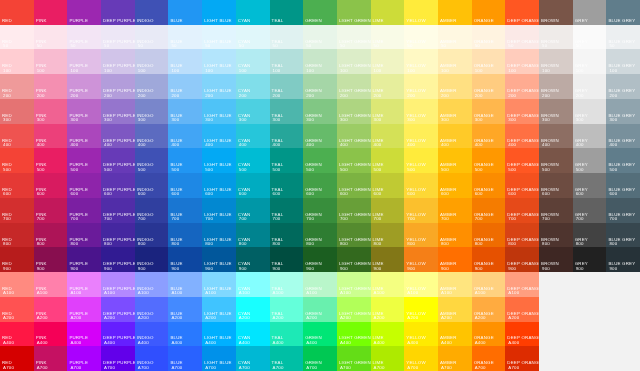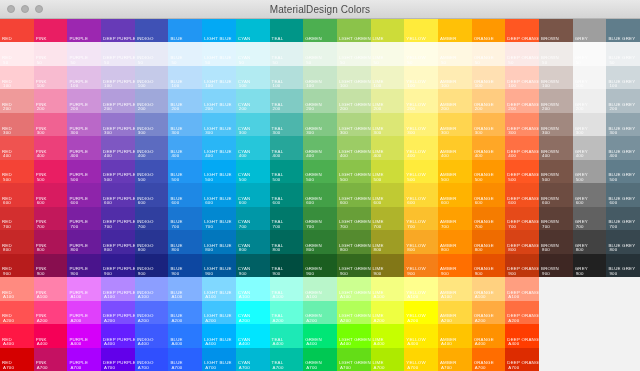--- a/index.html
+++ b/index.html
@@ -112,28 +112,20 @@
   }
   .header-swatch .swatch-label {
     bottom: 1.5px;
   }
 </style>
 </head>
 <body>
 
 <div id="window">
 
-  <div id="titlebar">
-    <div id="traffic-lights">
-      <span class="tl-dot"></span>
-      <span class="tl-dot"></span>
-      <span class="tl-dot"></span>
-    </div>
-    <div id="window-title">MaterialDesign Colors</div>
-  </div>
 
   <div id="palette">
       <div class="palette-row">
         <div class="swatch header-swatch" style="background: rgb(244, 67, 54);">
           <span class="swatch-label">
             <span class="swatch-name">RED</span>
           </span>
         </div>
         <div class="swatch header-swatch" style="background: rgb(233, 30, 99);">
           <span class="swatch-label">

